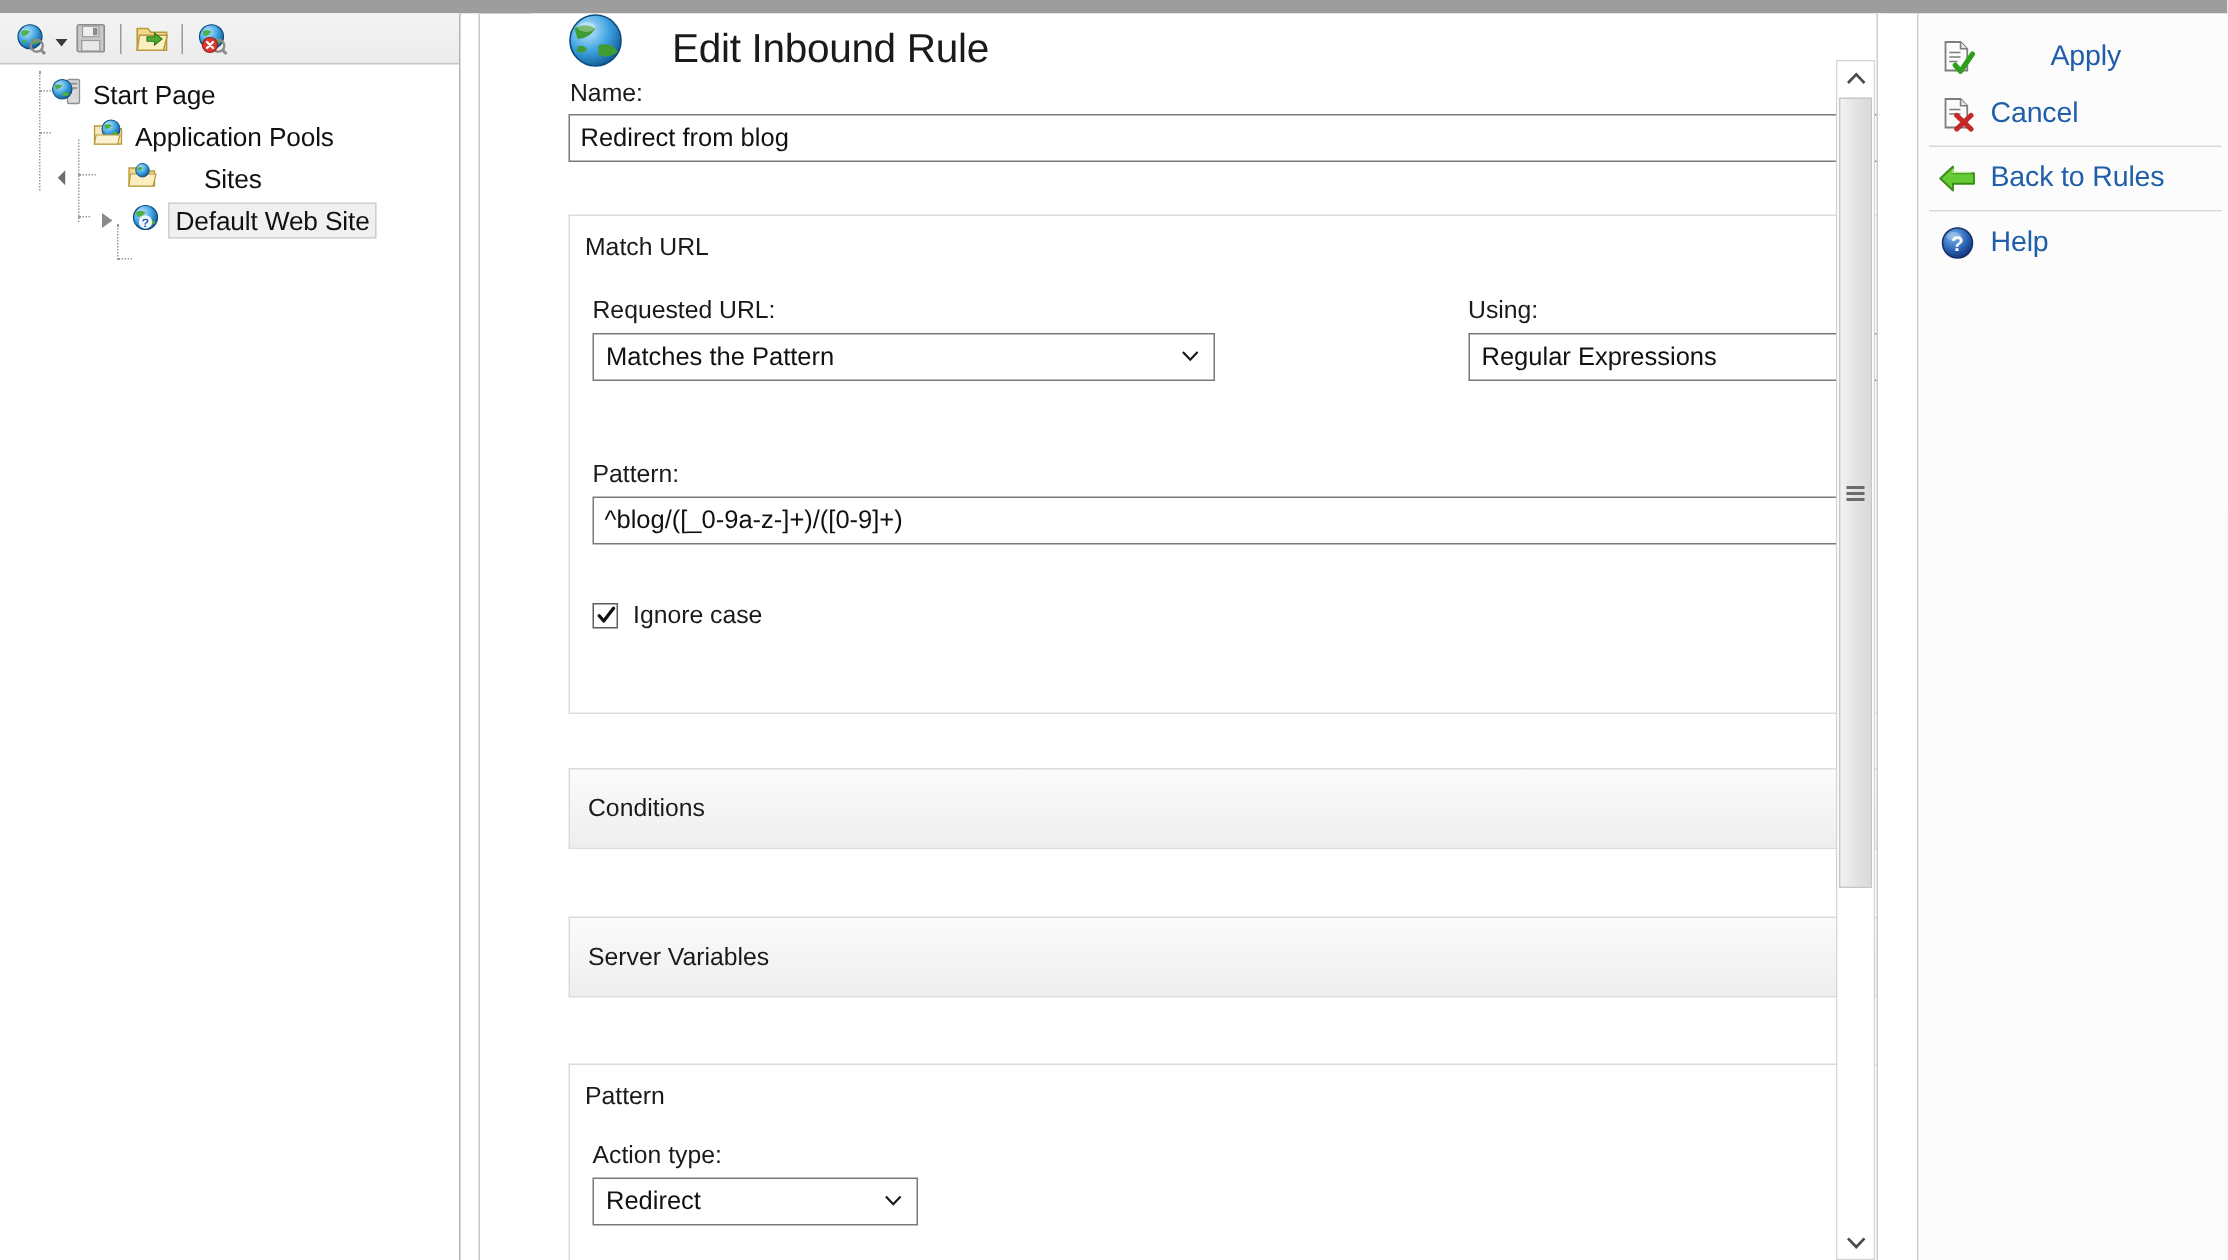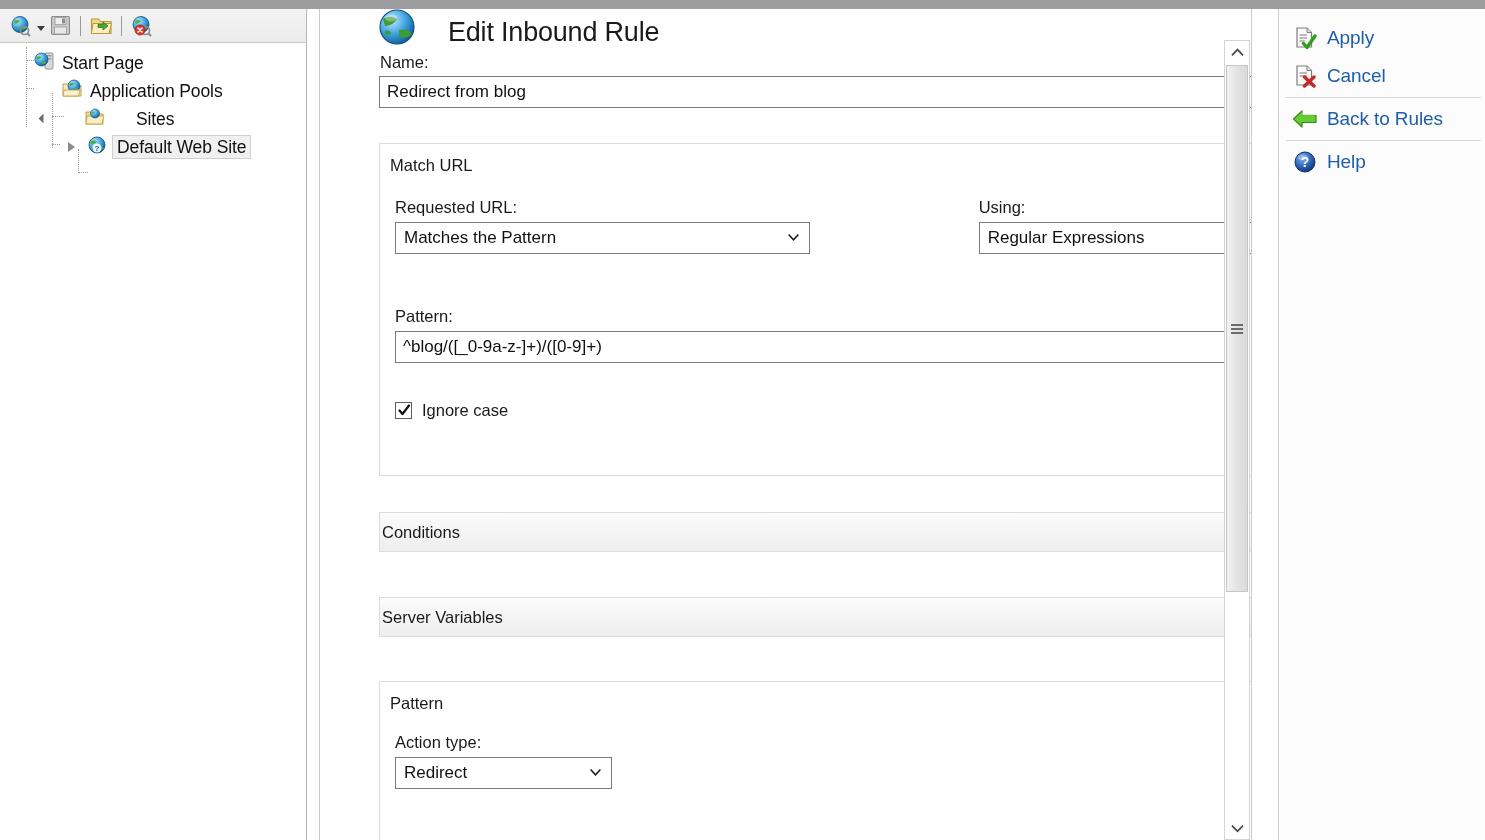--- a/index.html
+++ b/index.html
@@ -232,26 +232,26 @@
     position: absolute; left: 2px; top: 1px;
   }
   .chk-label {
     font-size: 16.5px;
     color: #1a1a1a;
     margin-left: 10px;
   }
 
   .collapsed-bar {
     margin-left: 25px;
-    height: 40px;
+    height: 54px;
     border: 1px solid #dcdcdc;
     background: linear-gradient(to bottom, #fbfbfb 0%, #eeeeee 100%);
     display: flex;
     align-items: center;
-    padding-left: 2px;
+    padding-left: 12px;
     font-size: 16.5px;
     color: #1a1a1a;
     box-sizing: border-box;
   }
 
   
   .vscroll {
     position: absolute;
     top: 40px; left: 1224px;
     width: 26px; height: 800px;
@@ -555,21 +555,21 @@
       <svg width="13" height="9" viewBox="0 0 13 9">
         <path d="M1 1.6 L6.5 7.3 L12 1.6" fill="none" stroke="#4a4a4a" stroke-width="1.8"></path>
       </svg>
     </div>
   </div>
 
   <div class="splitter-right"></div>
 
   <div class="actions">
 
-    <div class="action-item" style="margin-top:10px;">
+    <div class="action-item" style="margin-top:10px;gap:40px;">
       <span class="ico">
         <svg width="24" height="24" viewBox="0 0 24 24">
           <path d="M4 2 L14 2 L18.5 6.5 L18.5 21 L4 21 Z" fill="#fbfbfb" stroke="#7d7d7d" stroke-width="1.2"></path>
           <path d="M14 2 L14 6.5 L18.5 6.5" fill="#e4e4e4" stroke="#7d7d7d" stroke-width="1"></path>
           <line x1="6.5" y1="9" x2="14" y2="9" stroke="#7d7d7d" stroke-width="1"></line>
           <line x1="6.5" y1="12" x2="14" y2="12" stroke="#7d7d7d" stroke-width="1"></line>
           <line x1="6.5" y1="15" x2="12" y2="15" stroke="#7d7d7d" stroke-width="1"></line>
           <path d="M10.5 17.5 L14 21.5 L22 10" fill="none" stroke="#2f9e1b" stroke-width="3.4" stroke-linecap="round" stroke-linejoin="round"></path>
         </svg>
       </span>

